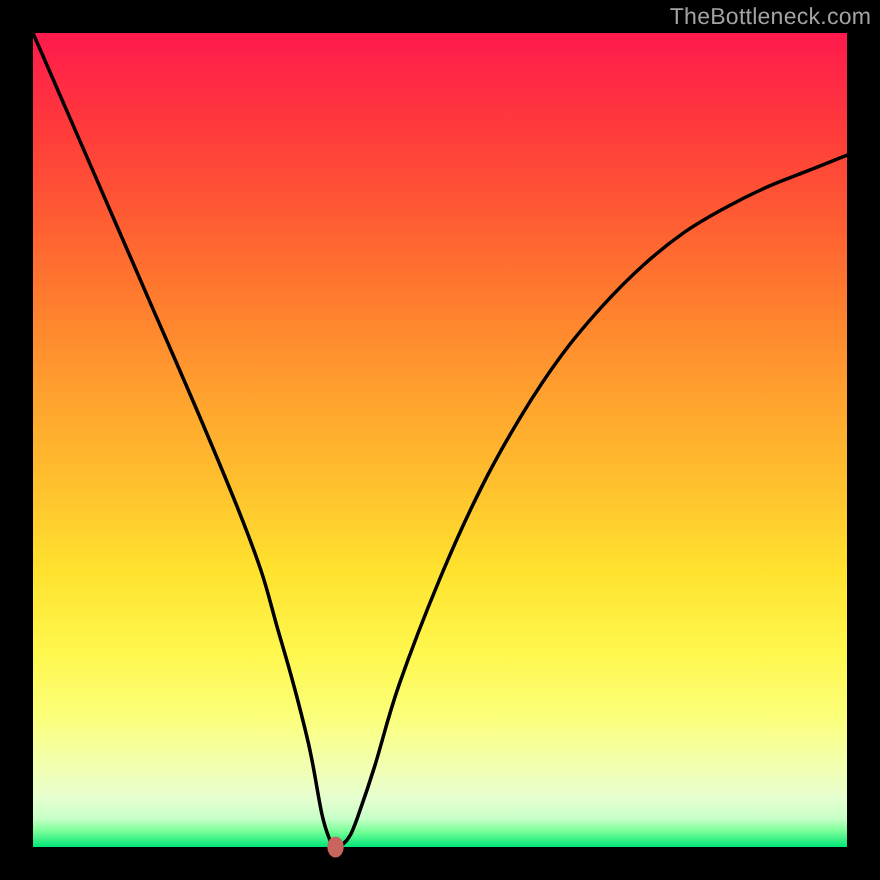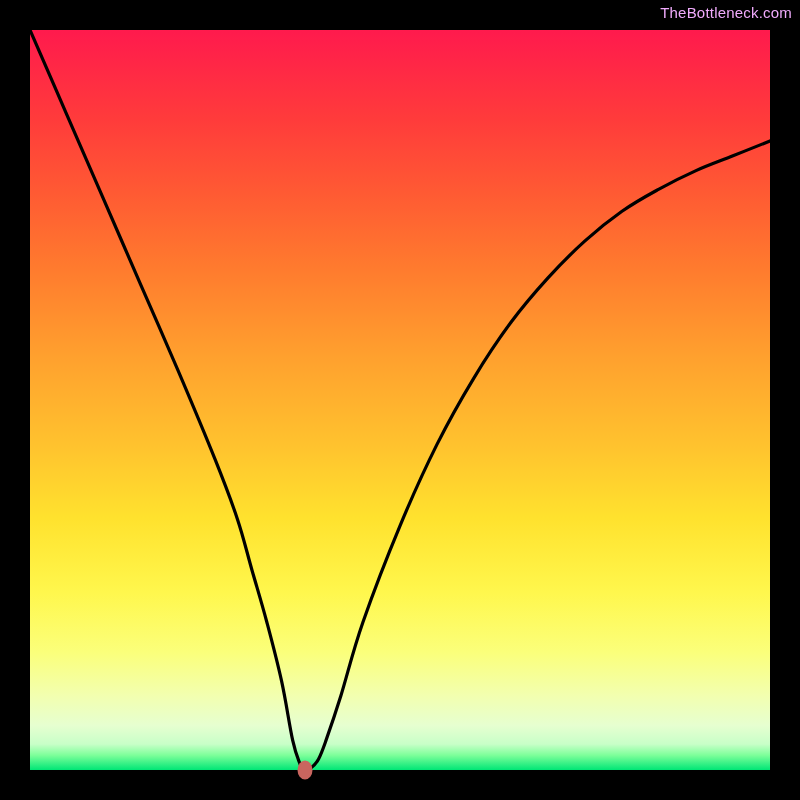--- a/index.html
+++ b/index.html
@@ -46,22 +46,22 @@
     position: absolute;
     left: 0;
     top: 0;
     width: 740px;
     height: 740px;
   }
   .watermark {
     position: absolute;
     top: 4px;
     right: 8px;
-    color: #f0abfc;
-    font-size: 15px;
+    color: #a3a3a3;
+    font-size: 21px;
     font-weight: 500;
     letter-spacing: 0.2px;
     user-select: none;
     text-align: center;
   }
   .marker {
     position: absolute;
     width: 15px;
     height: 19px;
     border-radius: 50%;

